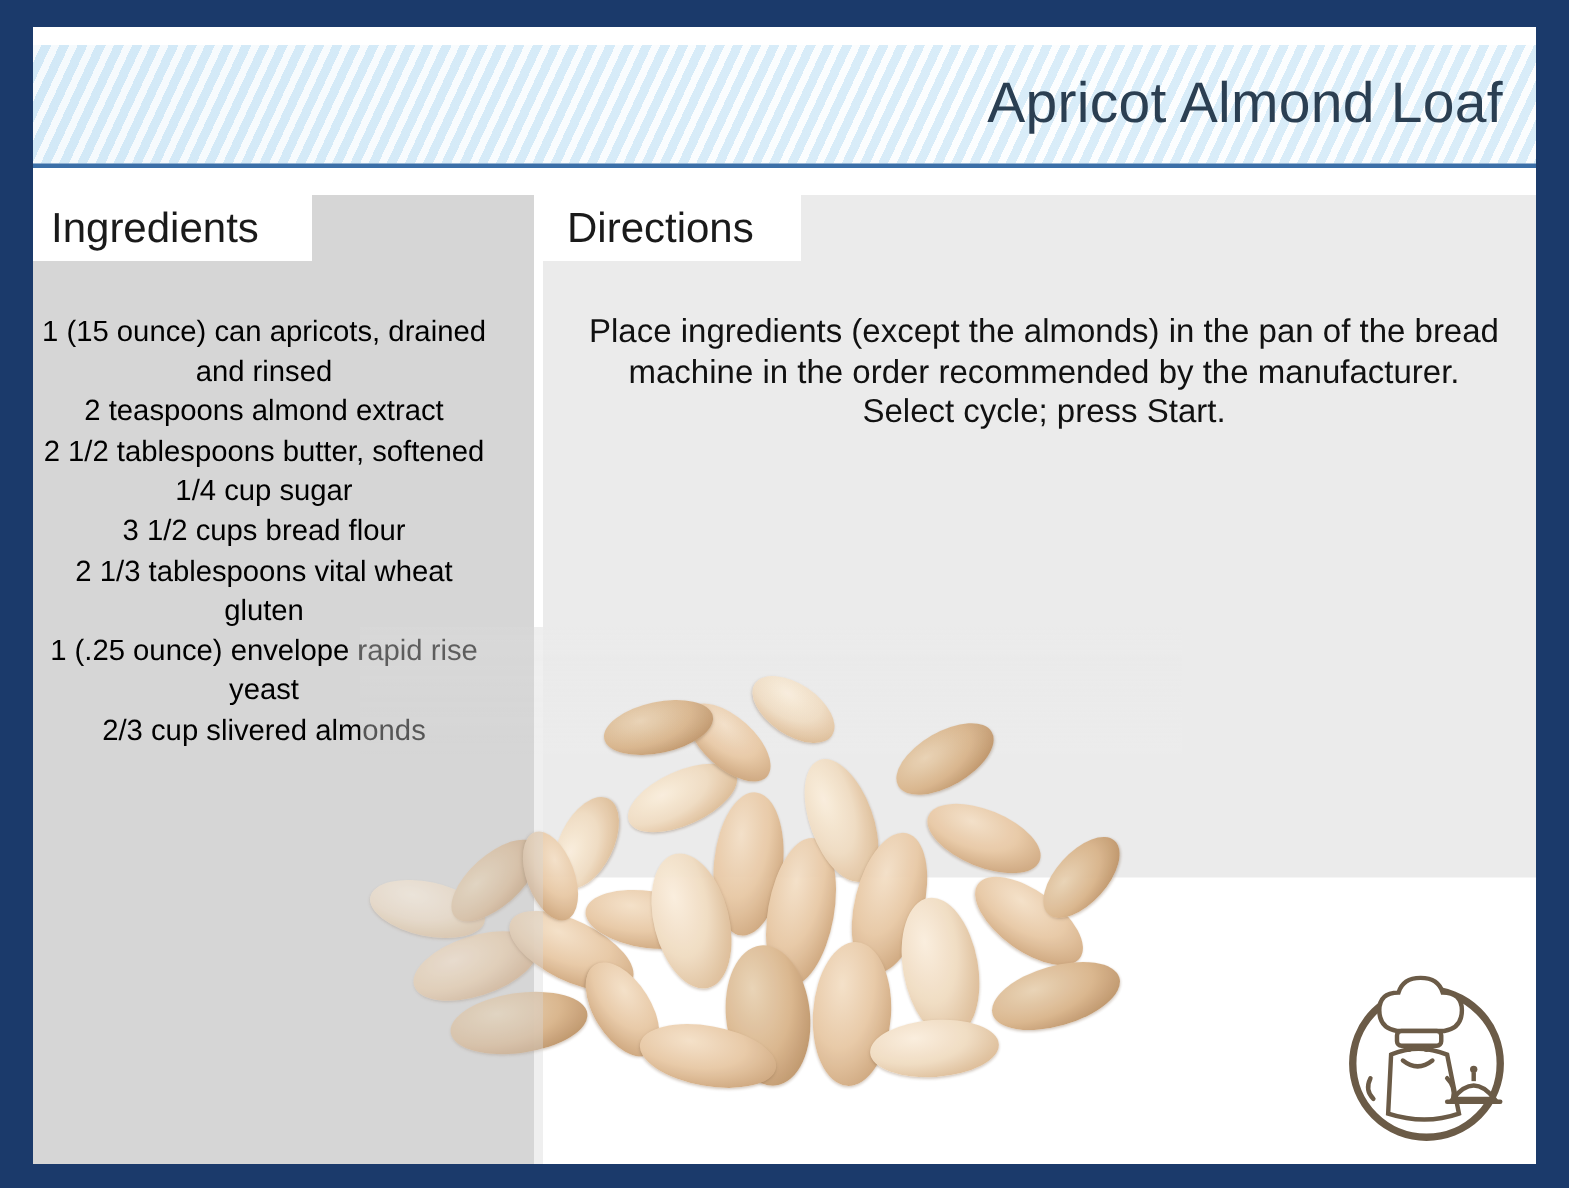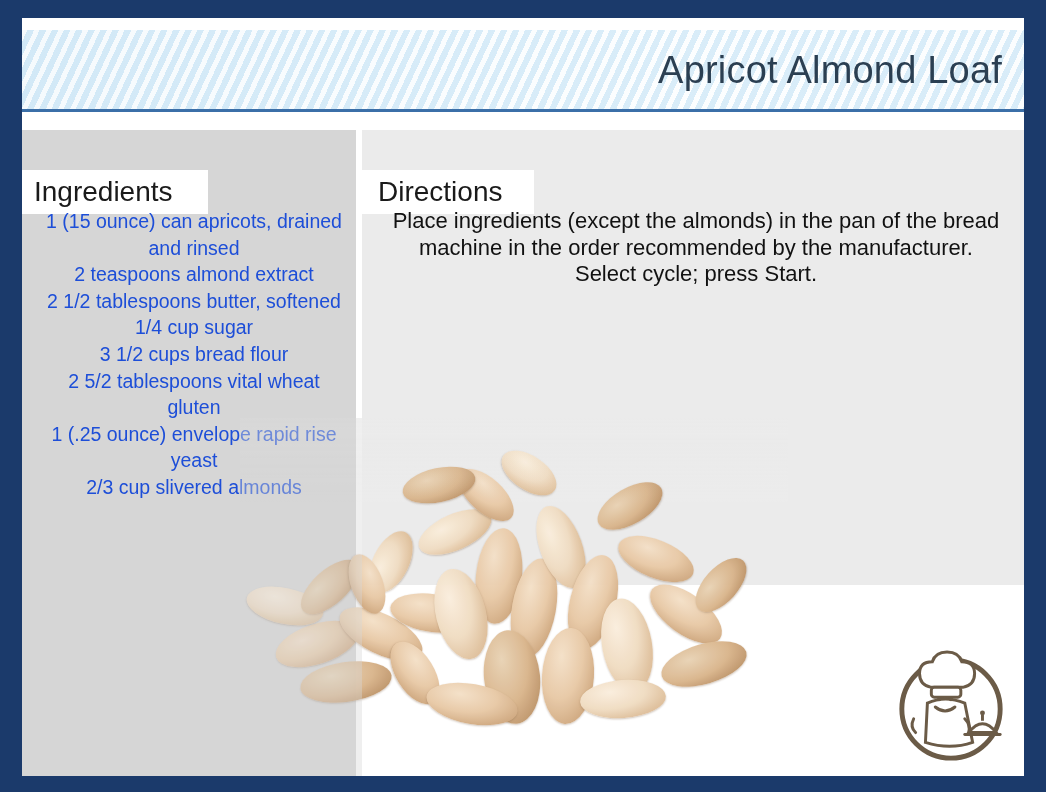--- a/index.html
+++ b/index.html
@@ -84,38 +84,37 @@
   .col-header {
     position: absolute;
     top: 0;
     left: 0;
     height: 44px;
     background: #ffffff;
     display: flex;
     align-items: center;
     box-sizing: border-box;
     padding: 0 14px 0 12px;
-    margin-top: 40px;
   }
   .col-header span {
     font-size: 28px;
     color: #1a1a1a;
     line-height: 1;
   }
   .hdr-ing { width: 186px; }
   .hdr-dir { width: 172px; padding-left: 16px; }
 
   .ing-list {
     position: absolute;
-    left: 22px;
+    left: 4px;
     top: 78px;
     width: 300px;
     font-size: 19.5px;
     line-height: 26.6px;
-    color: #1d4ed8;
+    color: #000000;
   }
   .ing-list div { margin: 0; }
 
   .dir-body {
     position: absolute;
     left: 28px;
     top: 78px;
     width: 612px;
     font-size: 22px;
     line-height: 26.5px;
@@ -182,21 +181,21 @@
     <div class="col-left">
       <div class="col-header hdr-ing">
         <span>Ingredients</span>
       </div>
       <div class="ing-list">
         <div>1 (15 ounce) can apricots, drained and rinsed</div>
         <div>2 teaspoons almond extract</div>
         <div>2 1/2 tablespoons butter, softened</div>
         <div>1/4 cup sugar</div>
         <div>3 1/2 cups bread flour</div>
-        <div>2 5/2 tablespoons vital wheat gluten</div>
+        <div>2 1/3 tablespoons vital wheat gluten</div>
         <div>1 (.25 ounce) envelope rapid rise yeast</div>
         <div>2/3 cup slivered almonds</div>
       </div>
     </div>
 
     <div class="col-right">
       <div class="col-header hdr-dir">
         <span>Directions</span>
       </div>
       <div class="dir-body">

